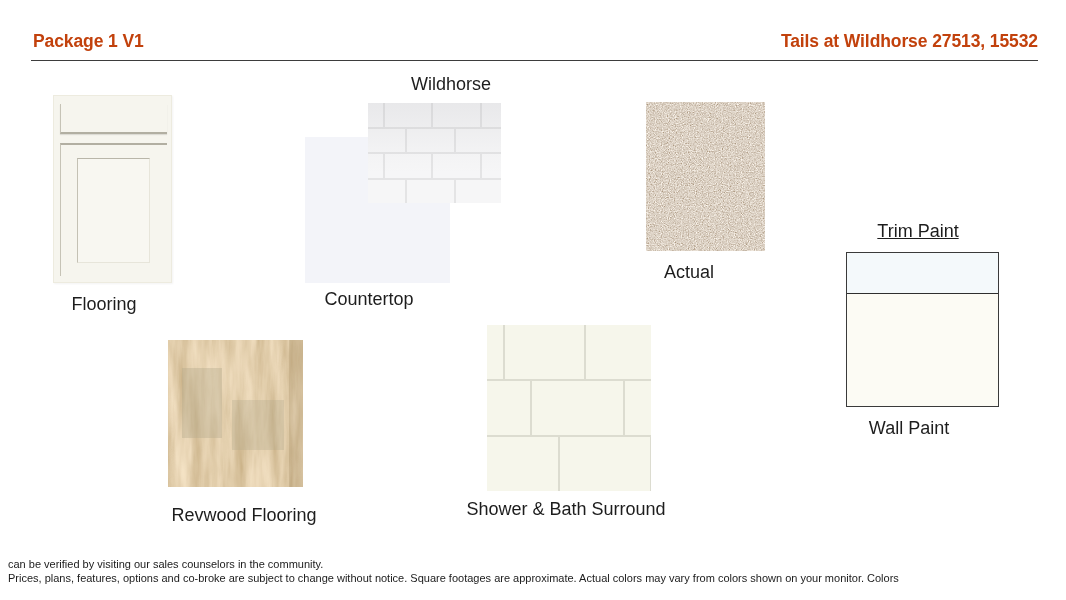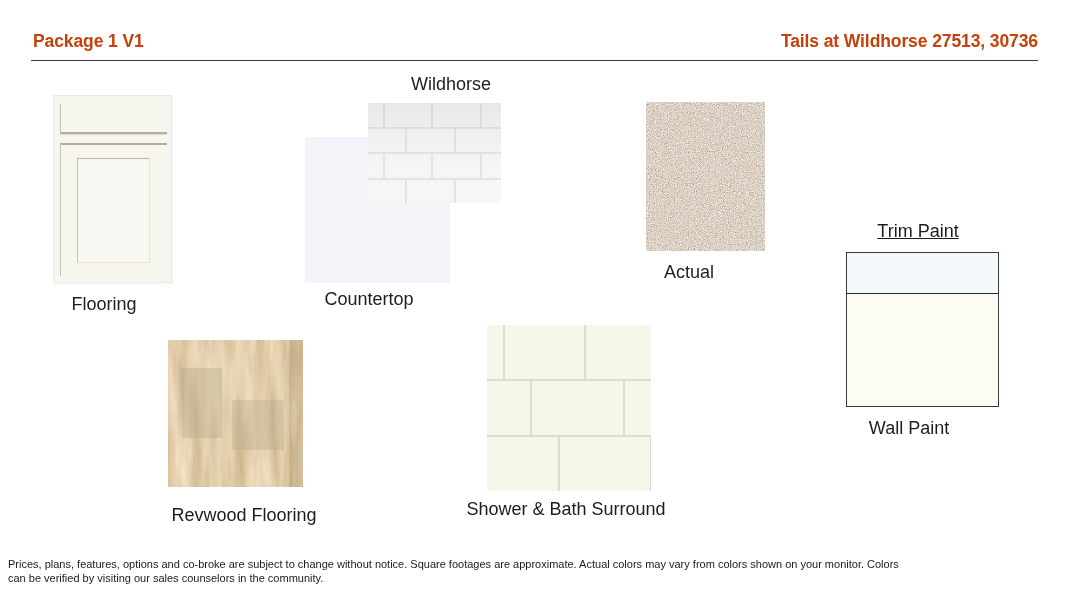--- a/index.html
+++ b/index.html
@@ -64,21 +64,21 @@
   .footer div { white-space:nowrap; }
 
   .defs-svg { position:absolute; width:0; height:0; }
 </style>
 </head>
 <body>
 
 <div class="page">
 
   <div class="hdr hdr-left">Package 1 V1</div>
-  <div class="hdr hdr-right">Tails at Wildhorse 27513, 30736</div>
+  <div class="hdr hdr-right">Tails at Wildhorse 27513, 15532</div>
   <div class="hdr-rule"></div>
 
   <svg class="defs-svg" aria-hidden="true">
     <defs>
       <filter id="carpetF" x="0%" y="0%" width="100%" height="100%">
         <feTurbulence type="fractalNoise" baseFrequency="0.85" numOctaves="2" seed="7"></feTurbulence>
         <feColorMatrix type="matrix" values="0.33 0.33 0.33 0 0  0.33 0.33 0.33 0 0  0.33 0.33 0.33 0 0  0 0 0 0 1"></feColorMatrix>
         <feComponentTransfer>
           <feFuncR type="linear" slope="2.4" intercept="-0.7"></feFuncR>
           <feFuncG type="linear" slope="2.4" intercept="-0.7"></feFuncG>
@@ -180,17 +180,17 @@
       </div>
     <div class="tile-row">
         <i class="tile" style="flex:0 0 43%"></i>
         <i class="tile" style="flex:0 0 55%"></i>
         <i class="tile"></i>
       </div>
   </div>
   <div class="lbl" style="left:566px; top:499px;">Shower &amp; Bath Surround</div>
 
   <div class="footer">
+    <div>can be verified by visiting our sales counselors in the community.</div>
     <div>Prices, plans, features, options and co-broke are subject to change without notice. Square footages are approximate. Actual colors may vary from colors shown on your monitor. Colors</div>
-    <div>can be verified by visiting our sales counselors in the community.</div>
   </div>
 
 </div>
 
 </body></html>

